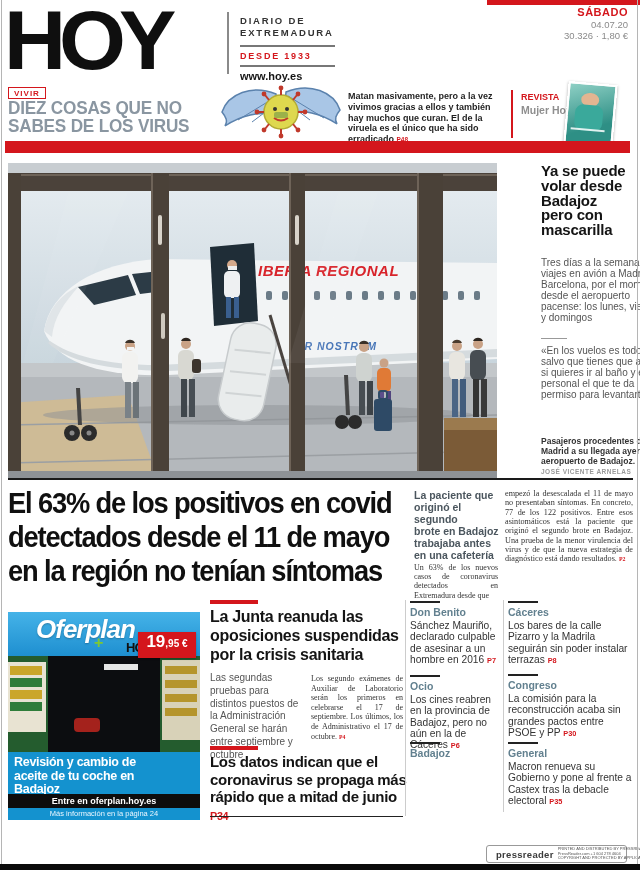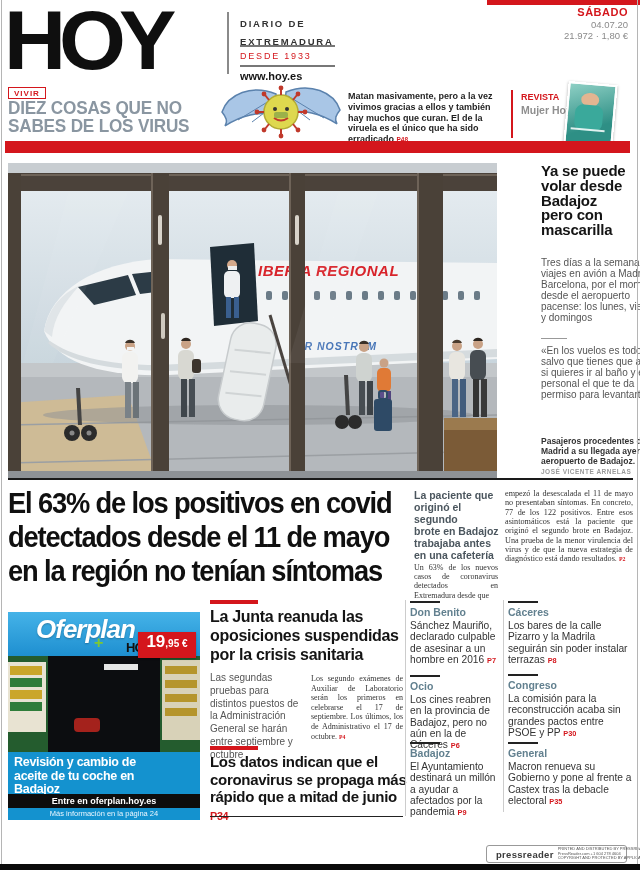--- a/index.html
+++ b/index.html
@@ -5,23 +5,23 @@
   html,body{margin:0;padding:0;background:#e9e9e9;}
   #page{position:relative;width:640px;height:870px;background:#fff;overflow:hidden;
         font-family:"Liberation Sans",sans-serif;color:#222;}
   .abs{position:absolute;}
   .ref{color:#d4161c;font-weight:700;font-size:.72em;white-space:nowrap;}
   
   .logo{left:4px;top:0;font-size:86px;font-weight:900;letter-spacing:-7px;color:#0f0f0f;
         line-height:84px;transform:scaleY(.96);transform-origin:top left;}
   .mast-div{left:227px;top:12px;height:62px;border-left:2px solid #8a8a8a;}
   .tagline{left:240px;top:15px;font-size:9.5px;font-weight:700;letter-spacing:1.8px;
-           color:#333;line-height:18px;white-space:pre-line;}
+           color:#333;line-height:12px;white-space:pre-line;}
   .rule1{left:240px;top:45px;width:95px;border-top:2px solid #777;}
-  .since{left:240px;top:51px;font-size:9px;font-weight:400;letter-spacing:1.8px;color:#d4161c;}
+  .since{left:240px;top:51px;font-size:9px;font-weight:700;letter-spacing:1.8px;color:#d4161c;}
   .rule2{left:240px;top:65px;width:95px;border-top:2px solid #777;}
   .website{left:240px;top:70px;font-size:11px;font-weight:800;color:#151515;}
   .issue{right:12px;top:7px;text-align:right;line-height:11.5px;}
   .issue .day{font-size:11px;font-weight:800;color:#d4161c;letter-spacing:.5px;}
   .issue .dt{font-size:9.5px;color:#8a8a8a;}
   .top-red{left:487px;top:0;width:153px;height:5px;background:#d4161c;}
   
   .vivir-tag{left:8px;top:87px;border:1.5px solid #d4161c;color:#d4161c;font-size:8px;
              font-weight:800;letter-spacing:1px;padding:1px 5px 0;}
   .kicker{left:8px;top:100px;font-size:17.5px;font-weight:800;color:#8a96a1;
@@ -126,21 +126,21 @@
   <div class="abs mast-div"></div>
   <div class="abs tagline">DIARIO DE
 EXTREMADURA</div>
   <div class="abs rule1"></div>
   <div class="abs since">DESDE 1933</div>
   <div class="abs rule2"></div>
   <div class="abs website">www.hoy.es</div>
   <div class="abs issue">
     <div class="day">SÁBADO</div>
     <div class="dt">04.07.20</div>
-    <div class="dt">21.972 · 1,80 €</div>
+    <div class="dt">30.326 · 1,80 €</div>
   </div>
   <div class="abs top-red"></div>
 
   <div class="abs vivir-tag">VIVIR</div>
   <div class="abs kicker">DIEZ COSAS QUE NO
 SABES DE LOS VIRUS</div>
   <svg class="abs bat" width="126" height="64" viewBox="0 0 126 64">
     <path d="M4,32 C10,14 34,4 58,14 L60,36 C42,30 22,36 7,46 C10,41 8,37 4,32 Z" fill="#a9c6e6" stroke="#5b82ad" stroke-width="1.5"></path>
     <path d="M122,30 C116,12 92,2 68,12 L66,34 C84,28 104,34 119,44 C116,39 118,35 122,30 Z" fill="#a9c6e6" stroke="#5b82ad" stroke-width="1.5"></path>
     <path d="M20,40 L56,18 M34,42 L58,24 M106,38 L70,16 M92,40 L68,22" stroke="#5b82ad" stroke-width="1" fill="none"></path>
@@ -403,21 +403,20 @@
     <div class="txt"><span>Sánchez Mauriño, declarado culpable de asesinar a un hombre en 2016</span> <span class="ref">P7</span></div>
   </div>
   <div class="brief colA" style="top:675px">
     <div class="rule"></div>
     <div class="label">Ocio</div>
     <div class="txt"><span>Los cines reabren en la provincia de Badajoz, pero no aún en la de Cáceres</span> <span class="ref">P6</span></div>
   </div>
   <div class="brief colA" style="top:742px">
     <div class="rule"></div>
     <div class="label">Badajoz</div>
-    <div class="txt"><span>El Ayuntamiento destinará un millón a ayudar a afectados por la pandemia</span> <span class="ref">P9</span></div>
   </div>
   <div class="brief colB" style="top:601px">
     <div class="rule"></div>
     <div class="label">Cáceres</div>
     <div class="txt"><span>Los bares de la calle Pizarro y la Madrila seguirán sin poder instalar terrazas</span> <span class="ref">P8</span></div>
   </div>
   <div class="brief colB" style="top:674px">
     <div class="rule"></div>
     <div class="label">Congreso</div>
     <div class="txt"><span>La comisión para la reconstrucción acaba sin grandes pactos entre PSOE y PP</span> <span class="ref">P30</span></div>

